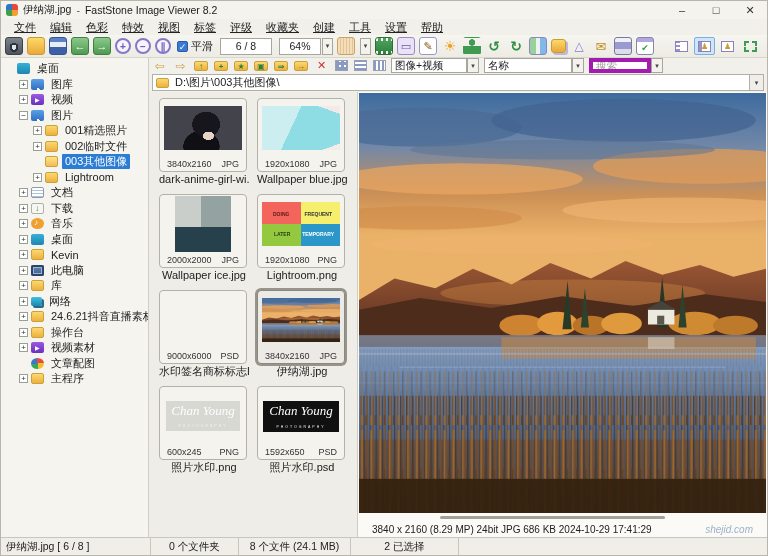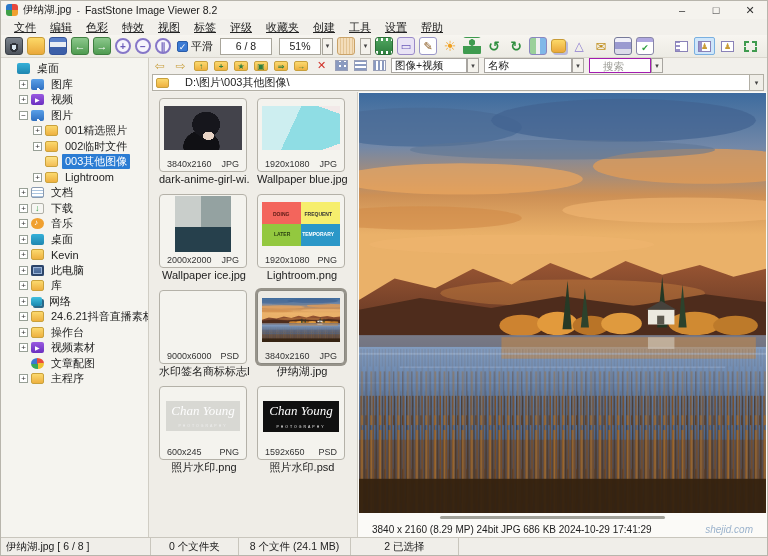--- a/index.html
+++ b/index.html
@@ -94,27 +94,27 @@
   .fold { width:14px; height:10px; background:linear-gradient(#fbd96e,#eeb03f); border:1px solid #c8a03c; border-radius:2px; color:#2f7f3f; font-size:8px; font-weight:bold; line-height:9px; text-align:center; }
   .i2-delete { color:#d03028; font-weight:bold; font-size:11px; }
   .mini-grid { width:13px; height:11px; border:1px solid #9aa0b8; background:
      repeating-linear-gradient(90deg,#8a9ac0 0 3px, transparent 3px 5px),
      repeating-linear-gradient(0deg,#8a9ac0 0 3px, transparent 3px 5px), #fff; }
   .mini-rows { width:13px; height:11px; border:1px solid #9aa0b8; background:repeating-linear-gradient(0deg,#8a9ac0 0 2px, transparent 2px 4px), #fff; }
   .mini-cols { width:13px; height:11px; border:1px solid #9aa0b8; background:repeating-linear-gradient(90deg,#8a9ac0 0 2px, transparent 2px 4px), #fff; }
   .combo { background:#fff; border:1px solid #a8a5a0; height:15px; display:flex; align-items:center; font-size:10.5px; padding:0 3px; white-space:nowrap; }
   .combo.filter { width:76px; }
   .combo.sort { width:88px; }
-  .searchbox { width:62px; height:15px; border:1px solid #a21caf; background:#fff; font-size:10.5px; padding:0 13px; font-family:inherit; color:#222; }
+  .searchbox { width:62px; height:15px; border:4px solid #a21caf; background:#fff; font-size:10.5px; padding:0 3px; font-family:inherit; color:#222; }
   .searchbox::placeholder { color:#9a9a94; }
   .dd2 { width:12px; height:15px; border:1px solid #a8a5a0; background:#f4f2ec; font-size:7px; display:flex; align-items:center; justify-content:center; color:#444; }
 
   
   .pathbar { height:19px; display:flex; align-items:center; padding:1px 3px; background:#f2f0eb; flex:none; }
-  .pinput { flex:1; height:17px; background:#fff; border:1px solid #b2afa5; display:flex; align-items:center; padding:0 3px; gap:16px; font-size:11px; overflow:hidden; white-space:nowrap; }
+  .pinput { flex:1; height:17px; background:#fff; border:1px solid #b2afa5; display:flex; align-items:center; padding:0 3px; gap:6px; font-size:11px; overflow:hidden; white-space:nowrap; }
   .pfold { width:13px; height:10px; background:linear-gradient(#fbd96e,#eeb03f); border:1px solid #c8a03c; border-radius:2px; flex:none; }
   .pdrop { width:14px; height:17px; border:1px solid #b2afa5; border-left:none; background:#f0eee8; font-size:7px; display:flex; align-items:center; justify-content:center; color:#444; }
 
   
   .bodyrow { flex:1; display:flex; min-height:0; }
   .thumbs { width:208px; flex:none; background:#efede7; padding:6px 0 0 10px; display:grid; grid-template-columns:92px 92px; grid-auto-rows:96px; column-gap:6px; overflow:hidden; }
   .thumb { width:90px; }
   .cell { width:88px; height:74px; border:1px solid #b4b1a8; border-radius:4px; background:#f4f3ee; position:relative; }
   .thumb.sel .cell { border:1px solid #8a8880; box-shadow:0 0 0 2px #97948b; background:#eceae4; }
   .imgwrap { height:58px; display:flex; align-items:center; justify-content:center; }
@@ -277,21 +277,21 @@
         <span class="ic ic-zoom-in">+</span>
         <span class="ic ic-zoom-out">−</span>
         <span class="ic ic-actual-size">∥</span>
       </span>
     <span class="tb-check">
       <span class="cb">✓</span>
       <span>平滑</span>
     </span>
     <span class="tbox counter">6 / 8</span>
     <span style="display:flex;align-items:center">
-      <span class="tbox zoomv">51%</span>
+      <span class="tbox zoomv">64%</span>
       <span class="ddbtn">▾</span>
     </span>
     <span id="tb1-mid" style="display:flex;gap:4px;align-items:center">
         <span class="ic ic-hand-tool"></span>
         <span class="ddbtn">▾</span>
         <span class="ic ic-slideshow"></span>
         <span class="ic ic-crop-board">▭</span>
         <span class="ic ic-draw-board">✎</span>
         <span class="ic ic-colors">☀</span>
         <span class="ic ic-stamp"></span>

